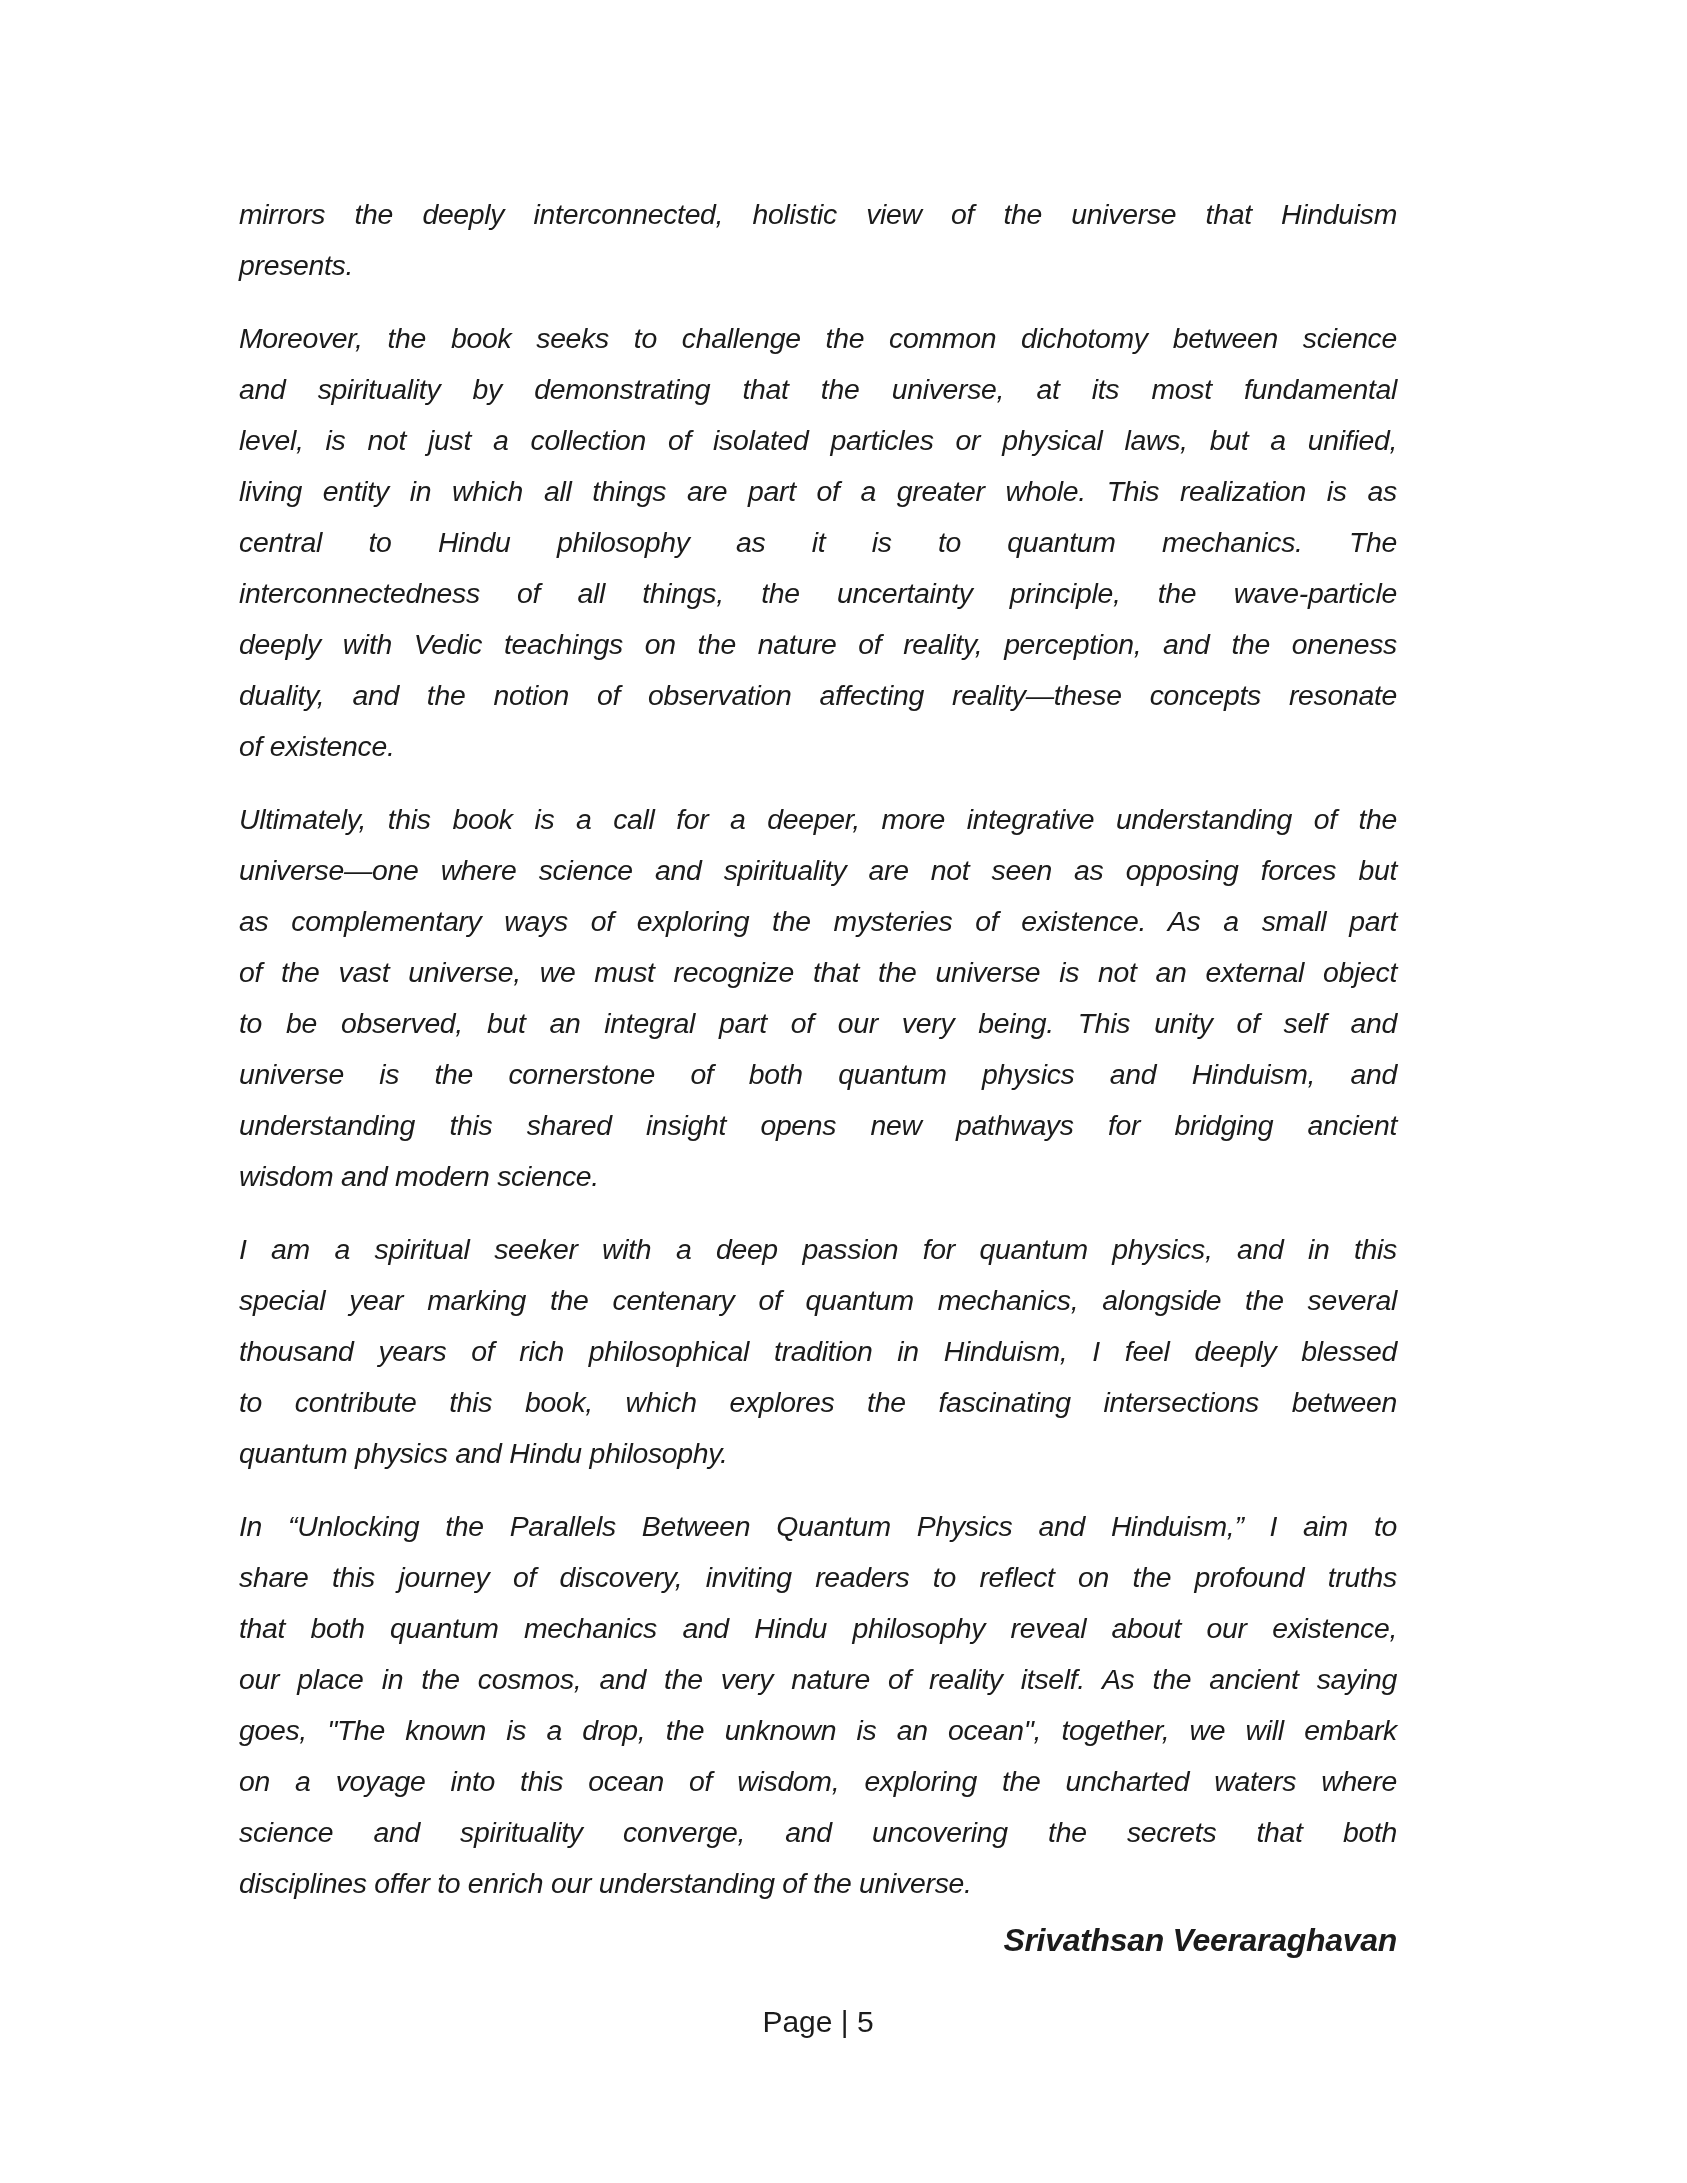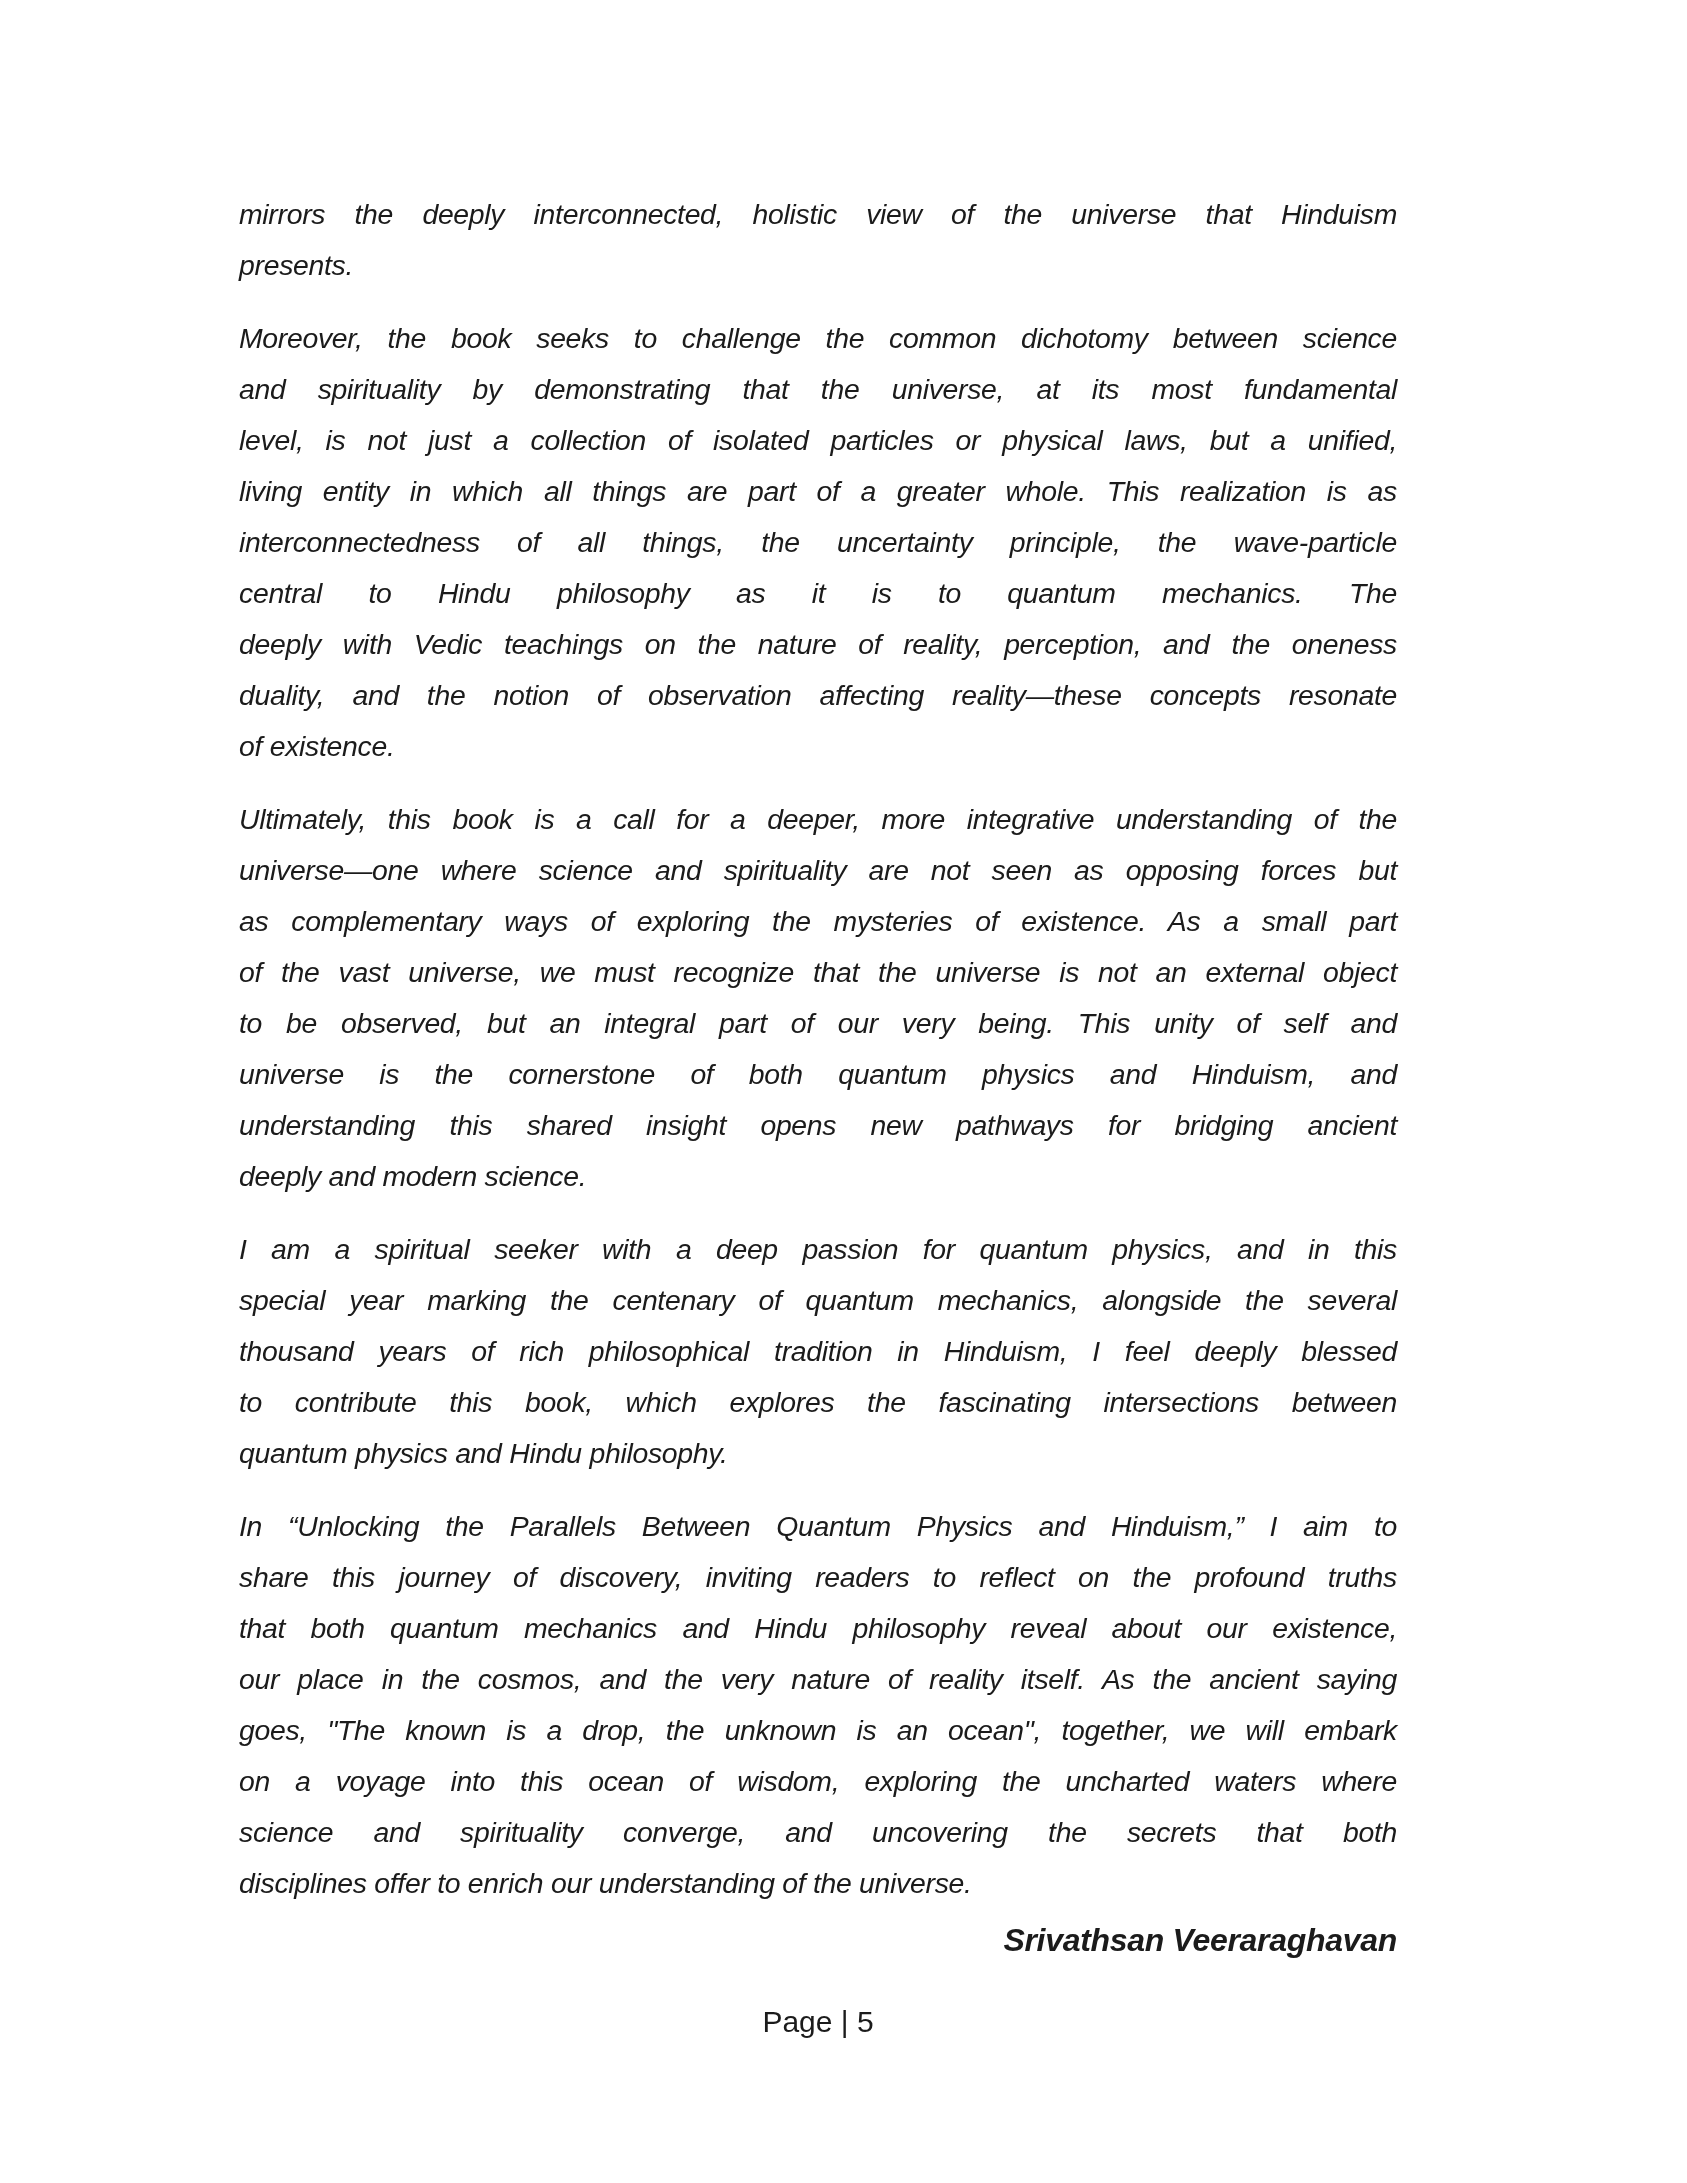--- a/index.html
+++ b/index.html
@@ -69,35 +69,35 @@
     <div>
         <div class="paragraph">
           <div class="line">mirrors the deeply interconnected, holistic view of the universe that Hinduism</div>
           <div class="line last">presents.</div>
         </div>
         <div class="paragraph">
           <div class="line">Moreover, the book seeks to challenge the common dichotomy between science</div>
           <div class="line">and spirituality by demonstrating that the universe, at its most fundamental</div>
           <div class="line">level, is not just a collection of isolated particles or physical laws, but a unified,</div>
           <div class="line">living entity in which all things are part of a greater whole. This realization is as</div>
+          <div class="line">central to Hindu philosophy as it is to quantum mechanics. The</div>
           <div class="line">interconnectedness of all things, the uncertainty principle, the wave-particle</div>
-          <div class="line">central to Hindu philosophy as it is to quantum mechanics. The</div>
           <div class="line">deeply with Vedic teachings on the nature of reality, perception, and the oneness</div>
           <div class="line">duality, and the notion of observation affecting reality—these concepts resonate</div>
           <div class="line last">of existence.</div>
         </div>
         <div class="paragraph">
           <div class="line">Ultimately, this book is a call for a deeper, more integrative understanding of the</div>
           <div class="line">universe—one where science and spirituality are not seen as opposing forces but</div>
           <div class="line">as complementary ways of exploring the mysteries of existence. As a small part</div>
           <div class="line">of the vast universe, we must recognize that the universe is not an external object</div>
           <div class="line">to be observed, but an integral part of our very being. This unity of self and</div>
           <div class="line">universe is the cornerstone of both quantum physics and Hinduism, and</div>
           <div class="line">understanding this shared insight opens new pathways for bridging ancient</div>
-          <div class="line last">deeply and modern science.</div>
+          <div class="line last">wisdom and modern science.</div>
         </div>
         <div class="paragraph">
           <div class="line">I am a spiritual seeker with a deep passion for quantum physics, and in this</div>
           <div class="line">special year marking the centenary of quantum mechanics, alongside the several</div>
           <div class="line">thousand years of rich philosophical tradition in Hinduism, I feel deeply blessed</div>
           <div class="line">to contribute this book, which explores the fascinating intersections between</div>
           <div class="line last">quantum physics and Hindu philosophy.</div>
         </div>
         <div class="paragraph">
           <div class="line">In “Unlocking the Parallels Between Quantum Physics and Hinduism,” I aim to</div>

